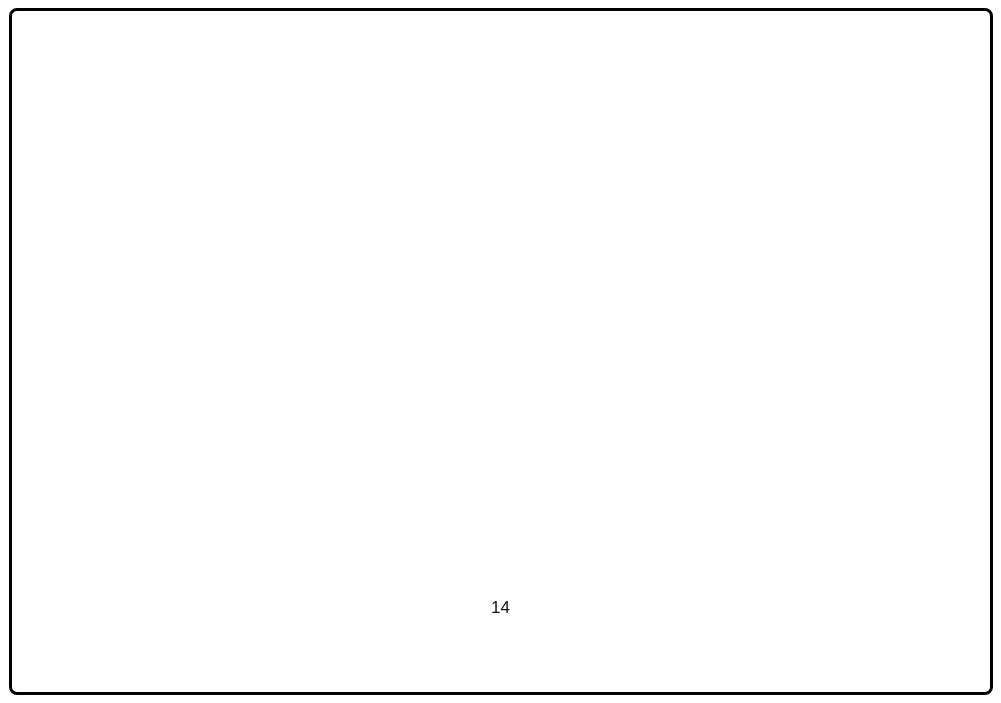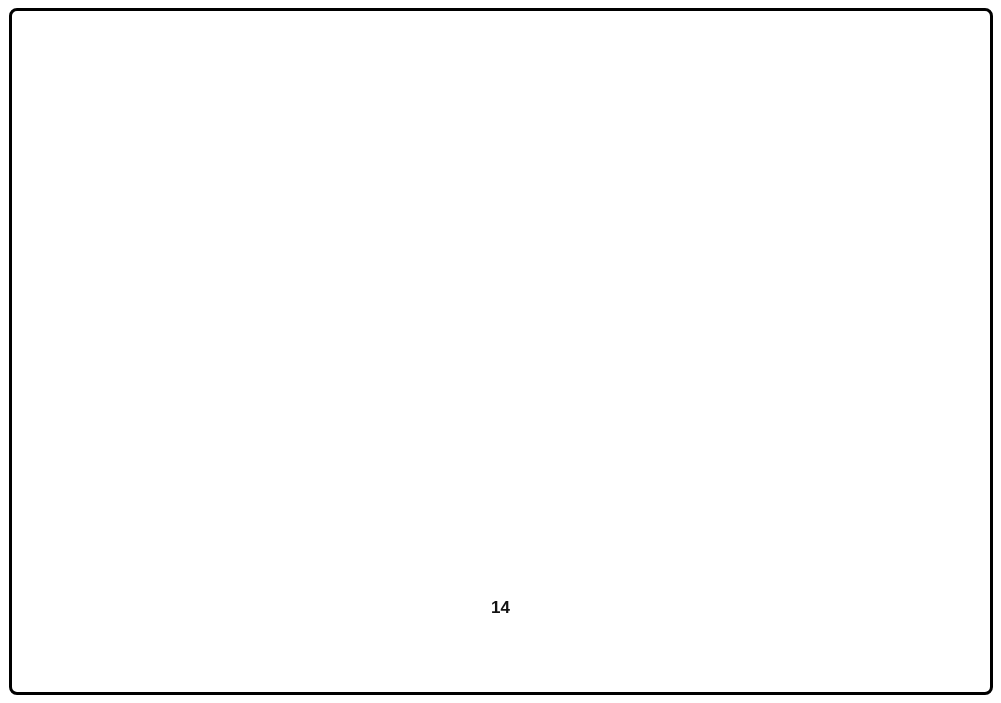--- a/index.html
+++ b/index.html
@@ -62,21 +62,21 @@
     margin-top: 15px;
     margin-bottom: 3px;
     letter-spacing: -0.2px;
   }
 
   .page-number {
     position: absolute;
     left: 0; top: 598px;
     width: 1001px;
     text-align: center;
-    font-weight: bold;
+    font-weight: normal;
     font-size: 17px;
   }
 </style>
 </head>
 <body>
 
 <div class="page-frame"></div>
 
 <div class="content">
 

